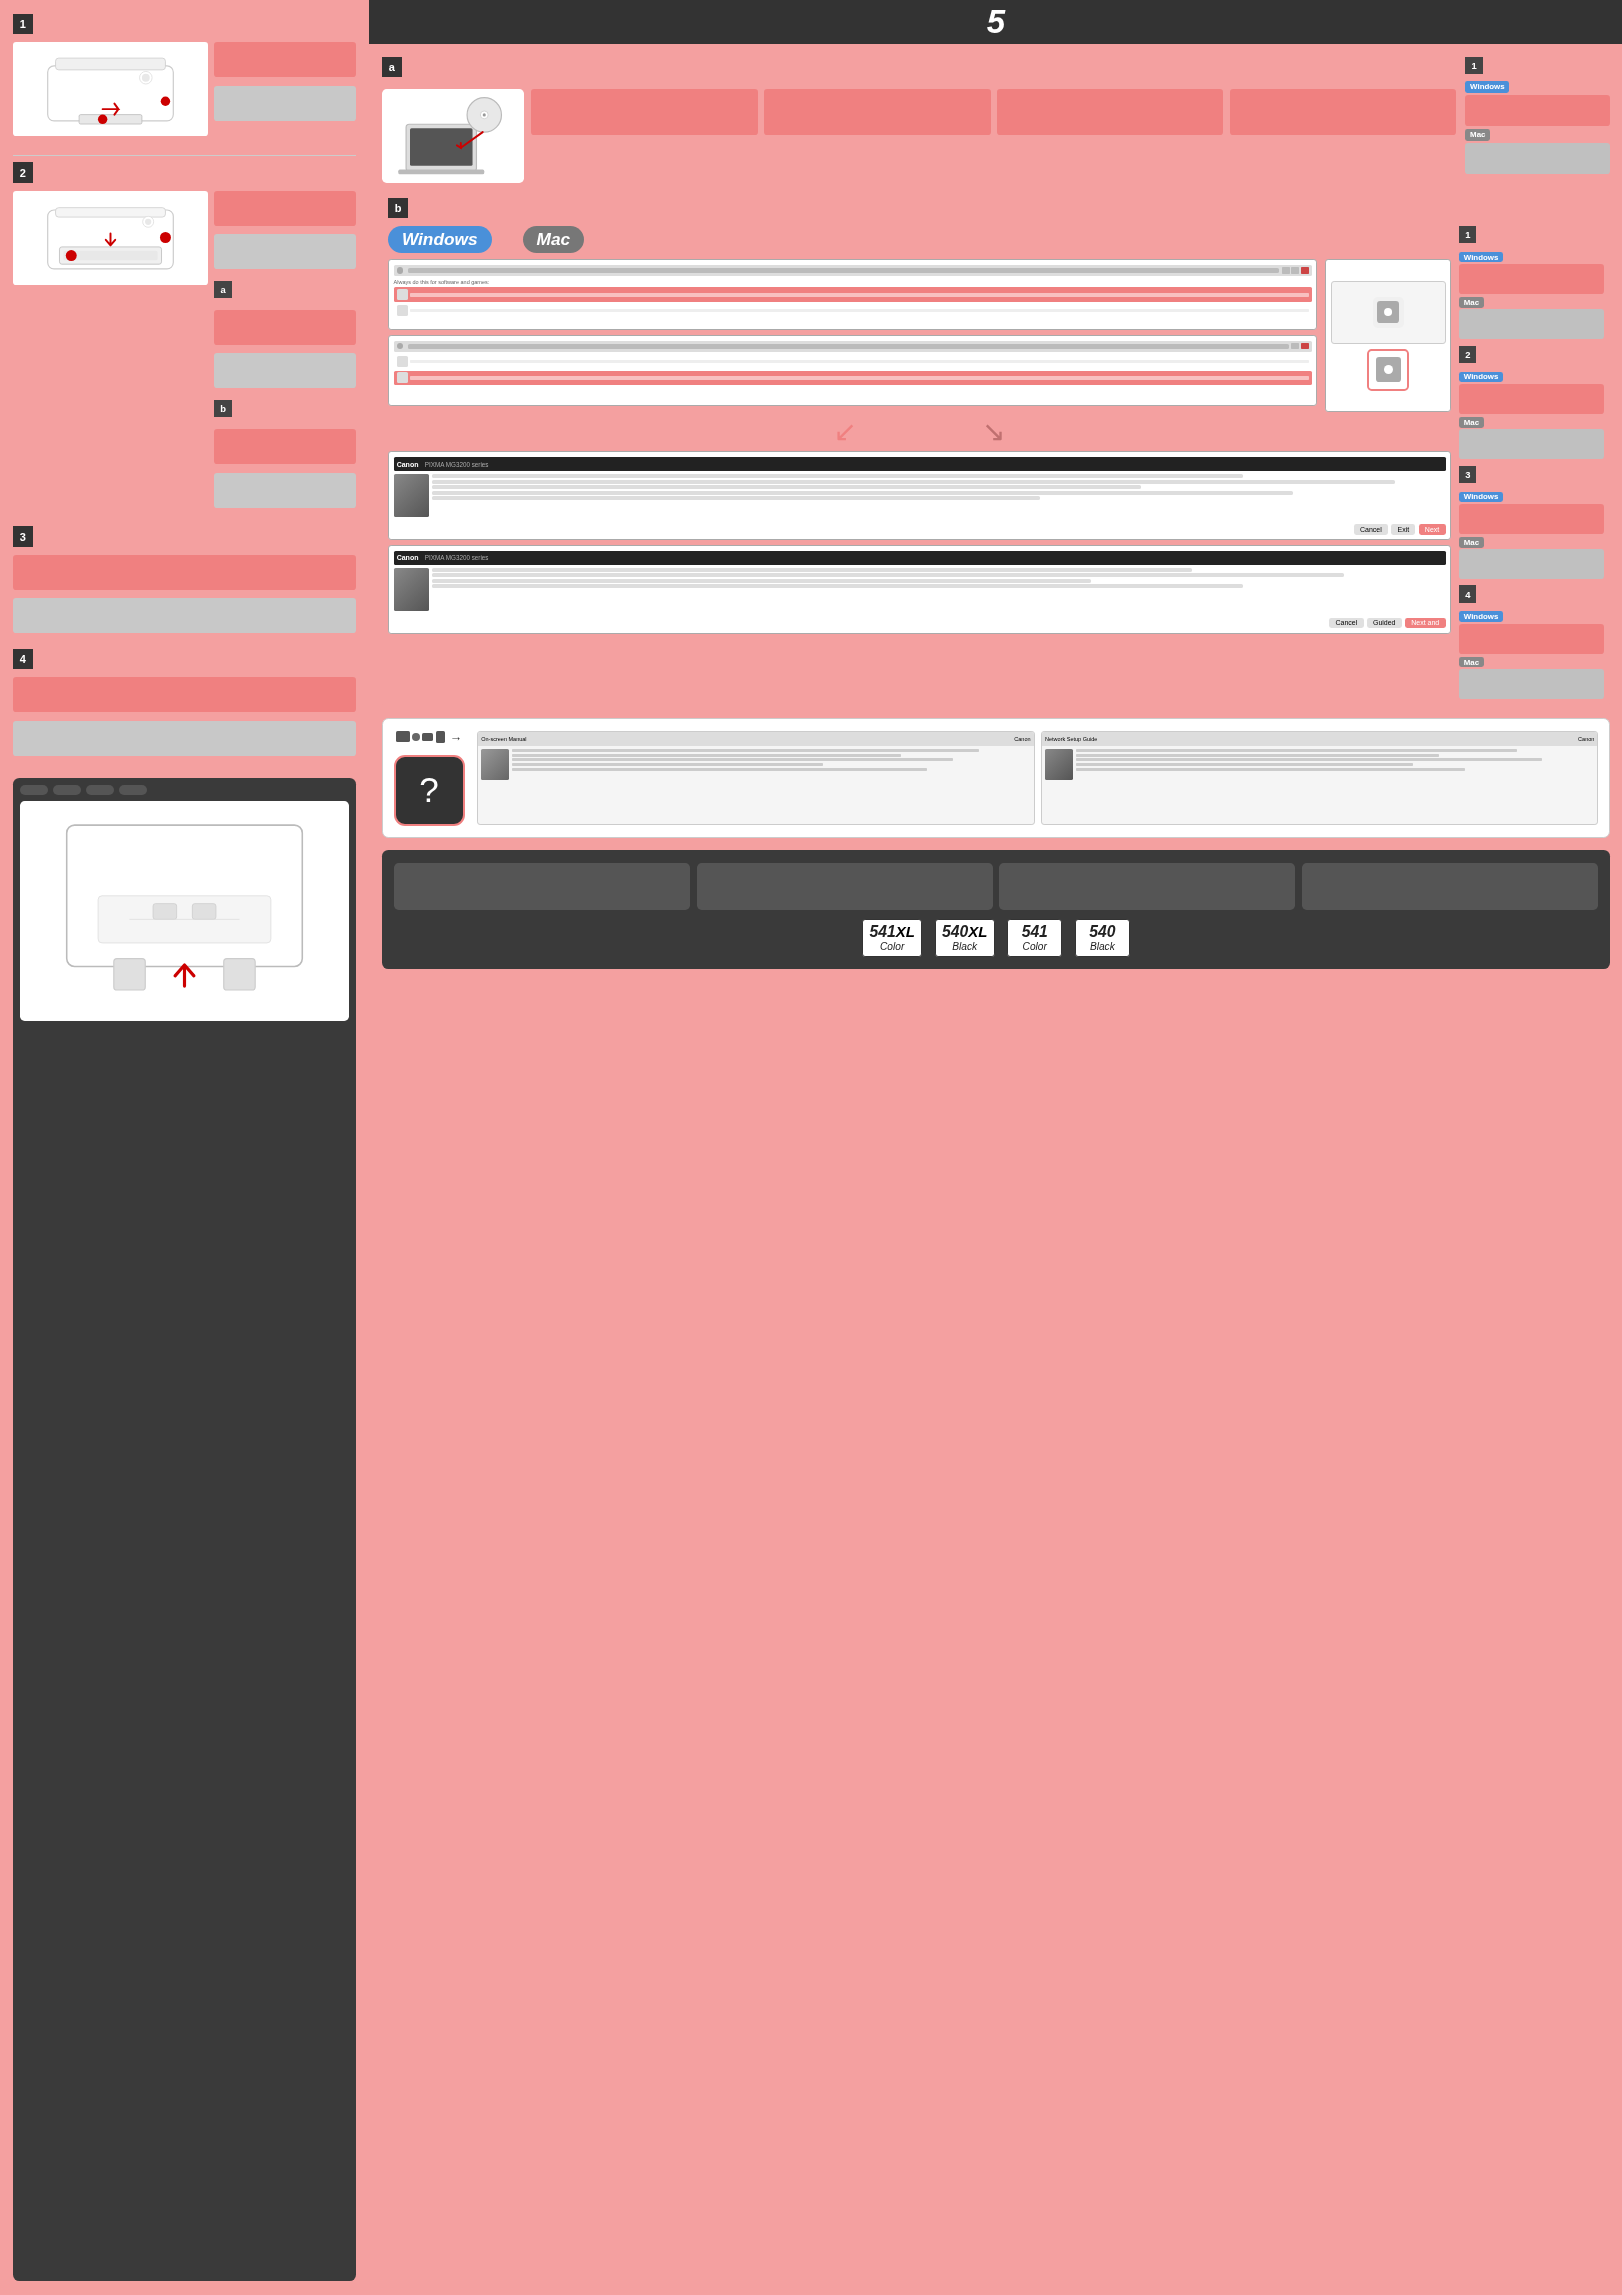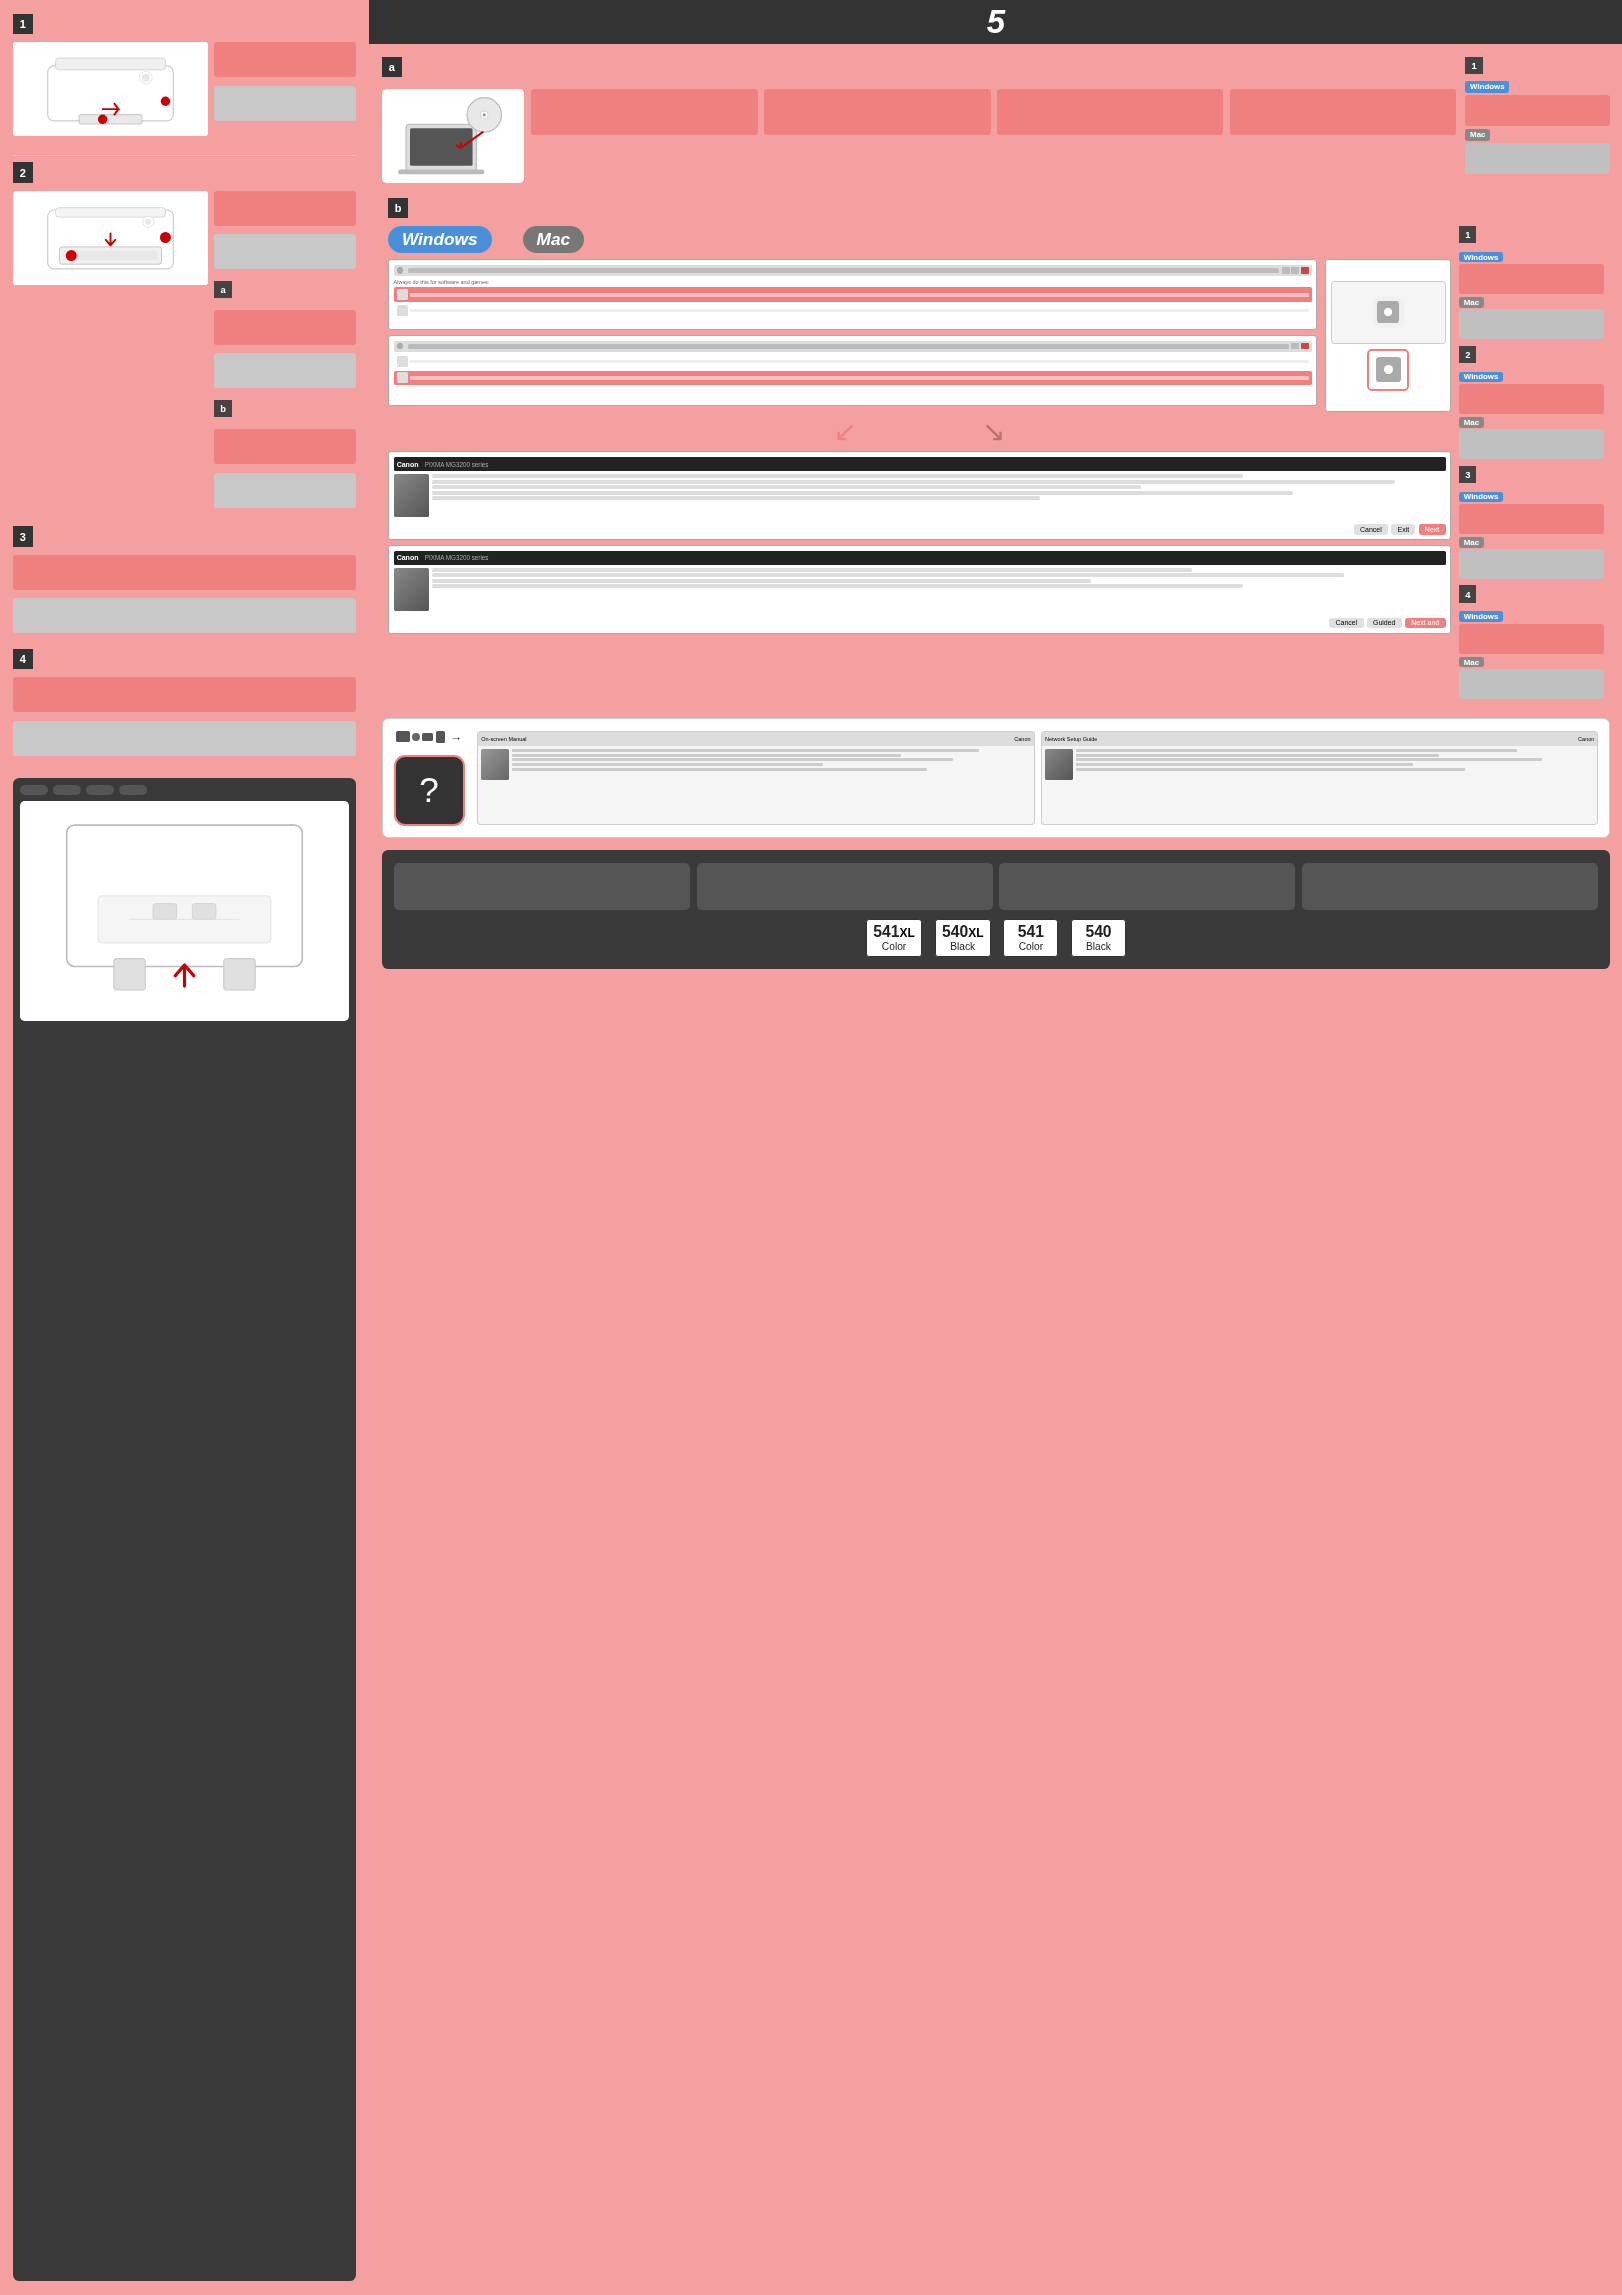--- a/index.html
+++ b/index.html
@@ -415,39 +415,40 @@
       gap: 12.6px;
       justify-content: center;
       align-items: flex-end;
     }
 
     .ink-cartridge {
       display: flex;
       flex-direction: column;
       align-items: center;
       gap: 3.1px;
+      font-style: italic;
     }
 
     .ink-label {
       background: white;
       border: 1.6px solid #333;
       border-radius: 3.1px;
       padding: 3.1px 6.3px;
       text-align: center;
       min-width: 55px;
     }
 
     .ink-label-num {
       font-size: 15.7px;
       font-weight: bold;
       color: #222;
     }
 
     .ink-label-sup {
-      font-size: 12px;
+      font-size: 15px;
       font-weight: bold;
       vertical-align: super;
     }
 
     .ink-label-type {
       font-size: 10.2px;
       color: #222;
       display: block;
       text-align: center;
     }

